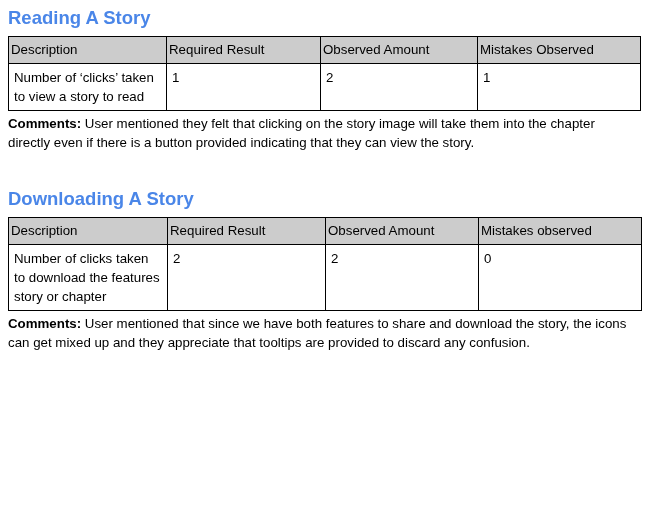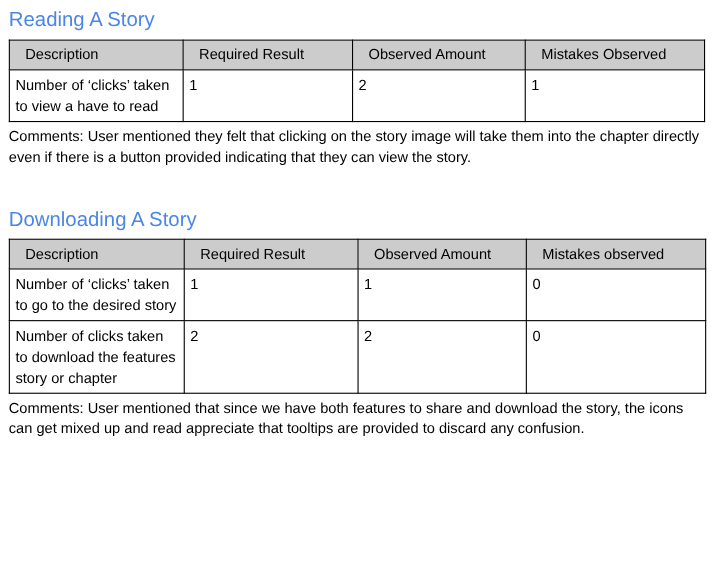--- a/index.html
+++ b/index.html
@@ -13,21 +13,21 @@
     overflow: hidden;
     padding: 7px 8px 0 8px;
     box-sizing: border-box;
     font-family: "Liberation Sans", sans-serif;
     font-size: 13.3px;
     color: #000000;
   }
   .section-title {
     color: #4A86E8;
     font-size: 18.5px;
-    font-weight: 400;
+    font-weight: 700;
     line-height: 22px;
     margin: 0 0 7px 0;
     letter-spacing: 0;
   }
   .section-2 .section-title {
     margin-top: 36px;
   }
   table.results-table {
     border-collapse: collapse;
     table-layout: fixed;
@@ -38,32 +38,32 @@
     border: 1px solid #000000;
     vertical-align: top;
     text-align: left;
     font-size: 13.3px;
     line-height: 19px;
     font-weight: 400;
     overflow: hidden;
   }
   table.results-table th {
     background: #CCCCCC;
-    padding: 3px 5px 4px 14px;
+    padding: 3px 5px 4px 2px;
   }
   table.results-table td {
     padding: 4px 5px;
   }
   .comments {
     margin: 3px 0 0 0;
     width: 632px;
     line-height: 19px;
   }
   .comments .comments-label {
-    font-weight: 400;
+    font-weight: 700;
     margin-top: 28px;
   }
 </style>
 </head>
 <body>
 
 <div class="section section-1">
   <h2 class="section-title">Reading A Story</h2>
   <table class="results-table">
     <colgroup>
@@ -75,21 +75,21 @@
     <thead>
       <tr>
         <th>Description</th>
         <th>Required Result</th>
         <th>Observed Amount</th>
         <th>Mistakes Observed</th>
       </tr>
     </thead>
     <tbody>
       <tr>
-        <td>Number of ‘clicks’ taken to view a have to read</td>
+        <td>Number of ‘clicks’ taken to view a story to read</td>
         <td>1</td>
         <td>2</td>
         <td>1</td>
       </tr>
     </tbody>
   </table>
   <p class="comments"><span class="comments-label">Comments:</span><span> User mentioned they felt that clicking on the story image will take them into the chapter directly even if there is a button provided indicating that they can view the story.</span></p>
 </div>
 
 <div class="section section-2">
@@ -104,27 +104,21 @@
     <thead>
       <tr>
         <th>Description</th>
         <th>Required Result</th>
         <th>Observed Amount</th>
         <th>Mistakes observed</th>
       </tr>
     </thead>
     <tbody>
       <tr>
-        <td>Number of ‘clicks’ taken to go to the desired story</td>
-        <td>1</td>
-        <td>1</td>
-        <td>0</td>
-      </tr>
-      <tr>
         <td>Number of clicks taken to download the features story or chapter</td>
         <td>2</td>
         <td>2</td>
         <td>0</td>
       </tr>
     </tbody>
   </table>
-  <p class="comments"><span class="comments-label">Comments:</span><span> User mentioned that since we have both features to share and download the story, the icons can get mixed up and read appreciate that tooltips are provided to discard any confusion.</span></p>
+  <p class="comments"><span class="comments-label">Comments:</span><span> User mentioned that since we have both features to share and download the story, the icons can get mixed up and they appreciate that tooltips are provided to discard any confusion.</span></p>
 </div>
 
 </body></html>

